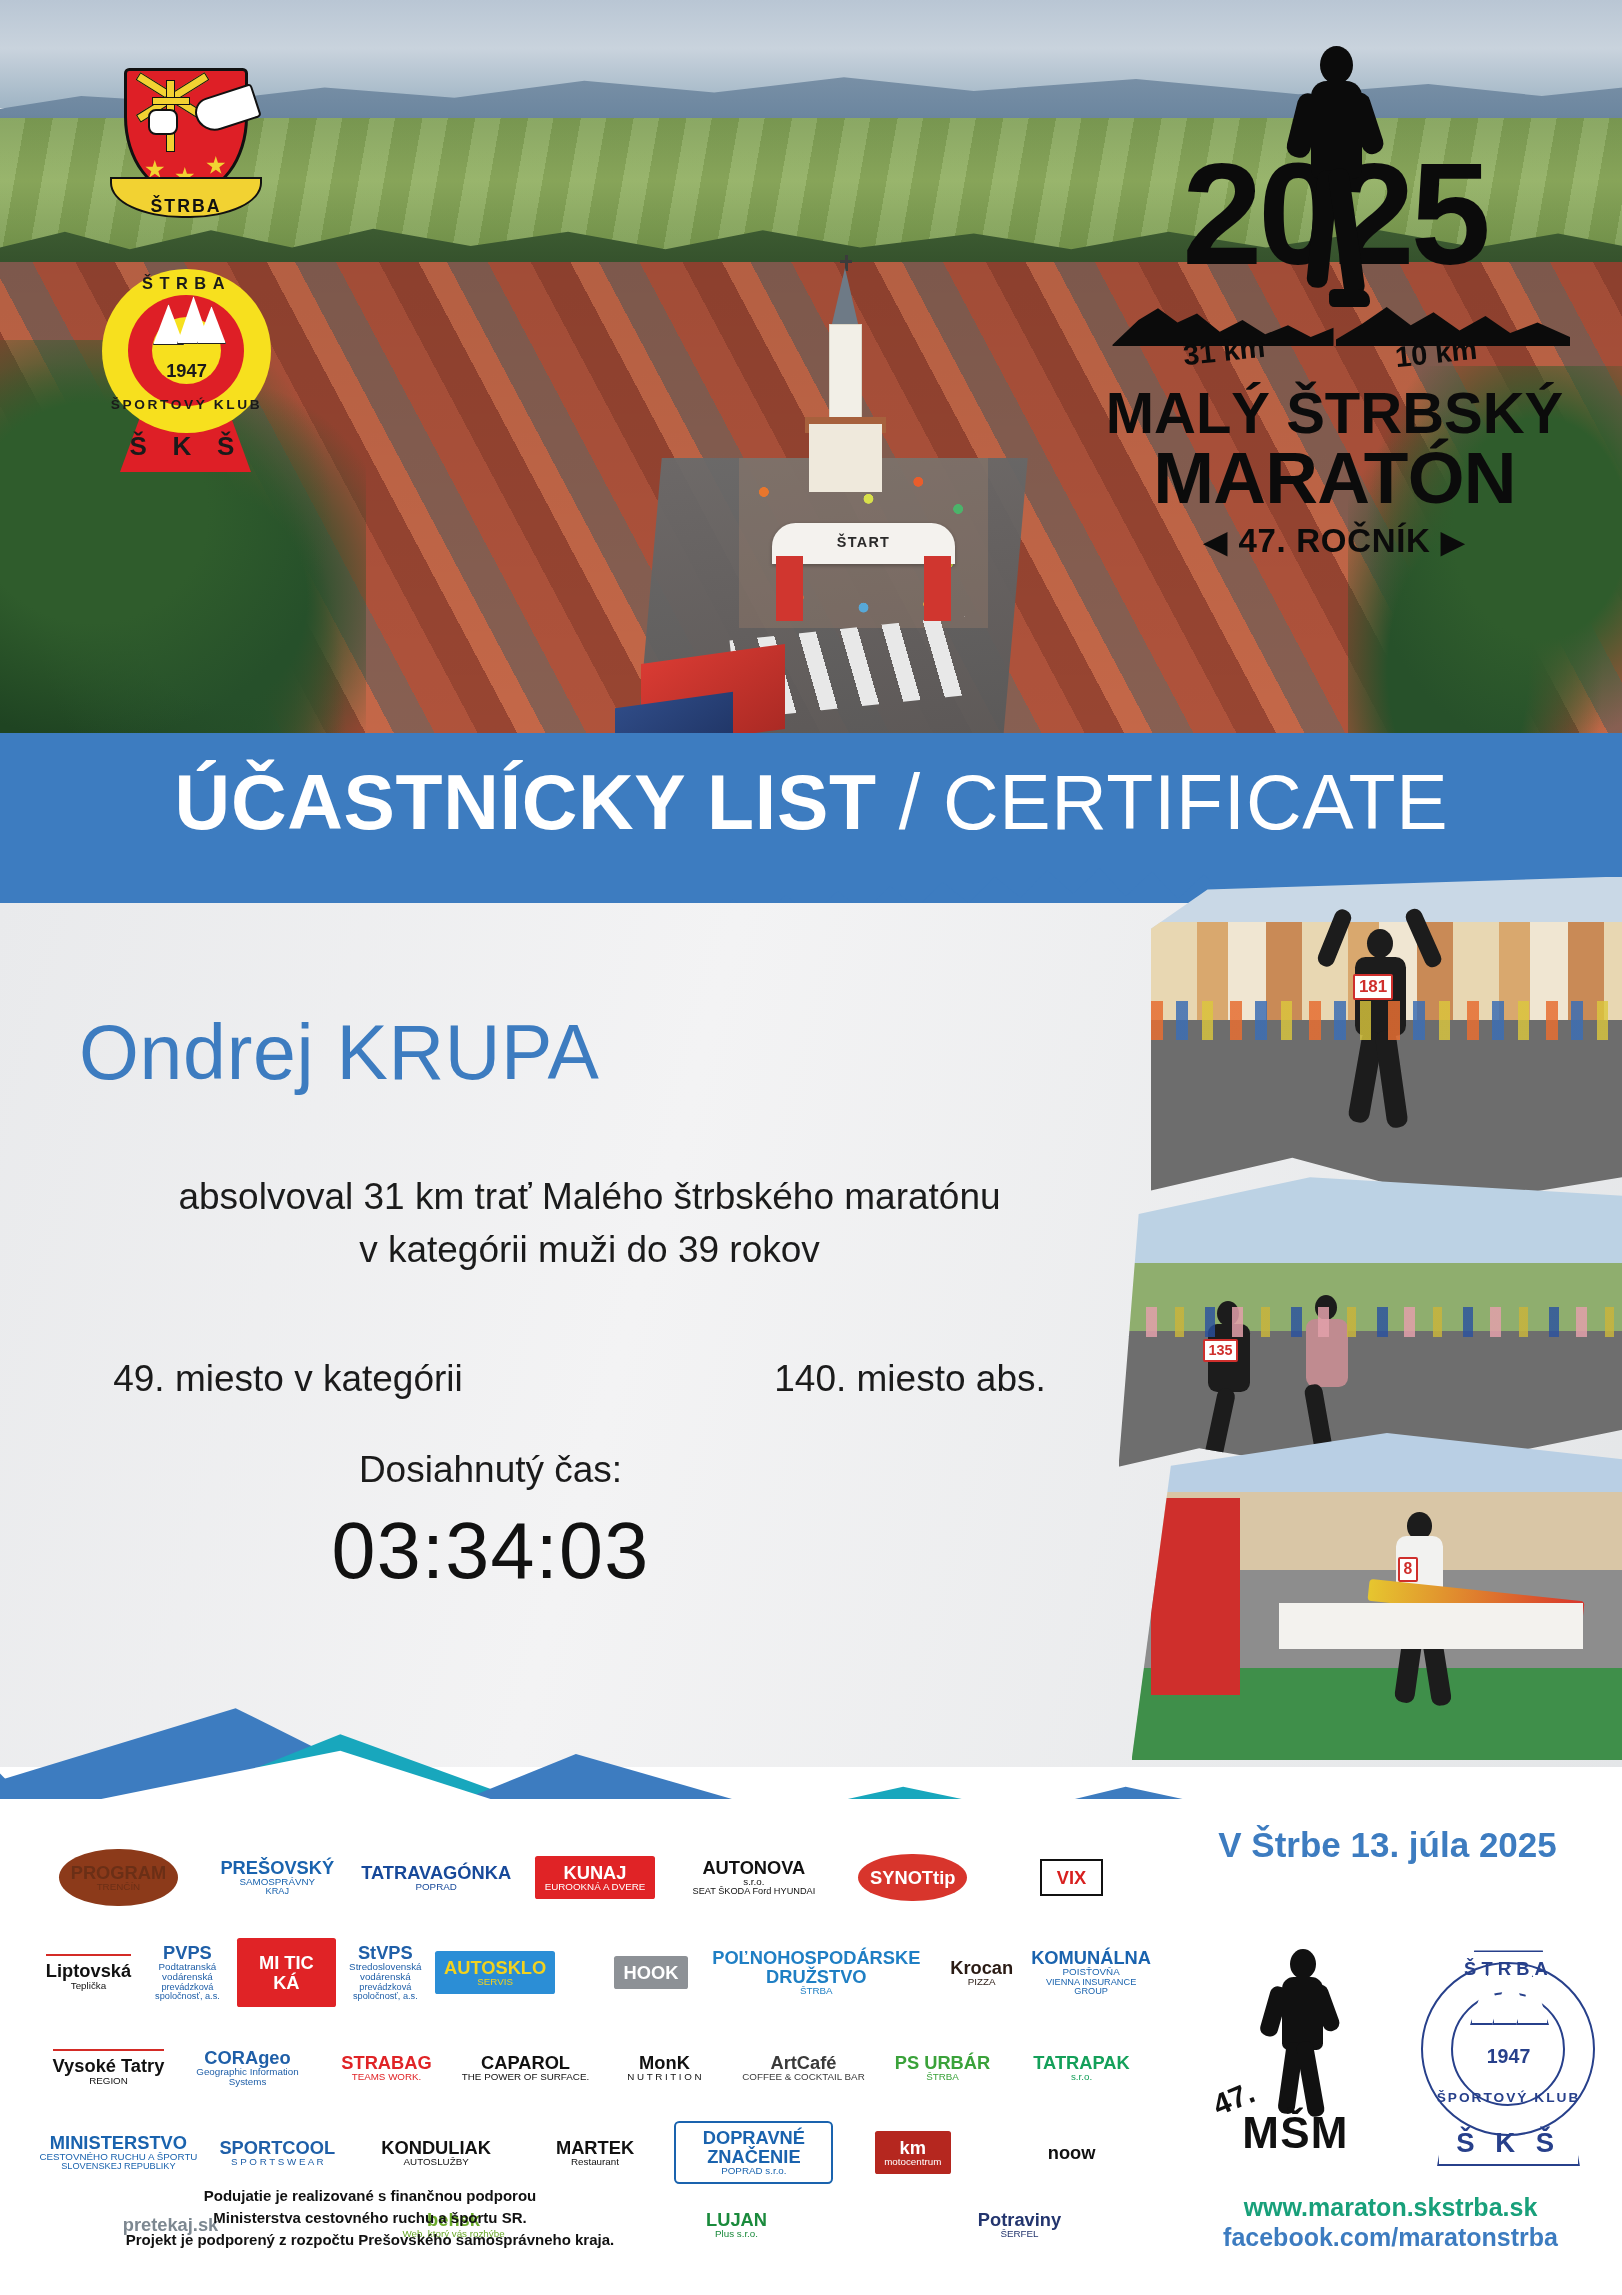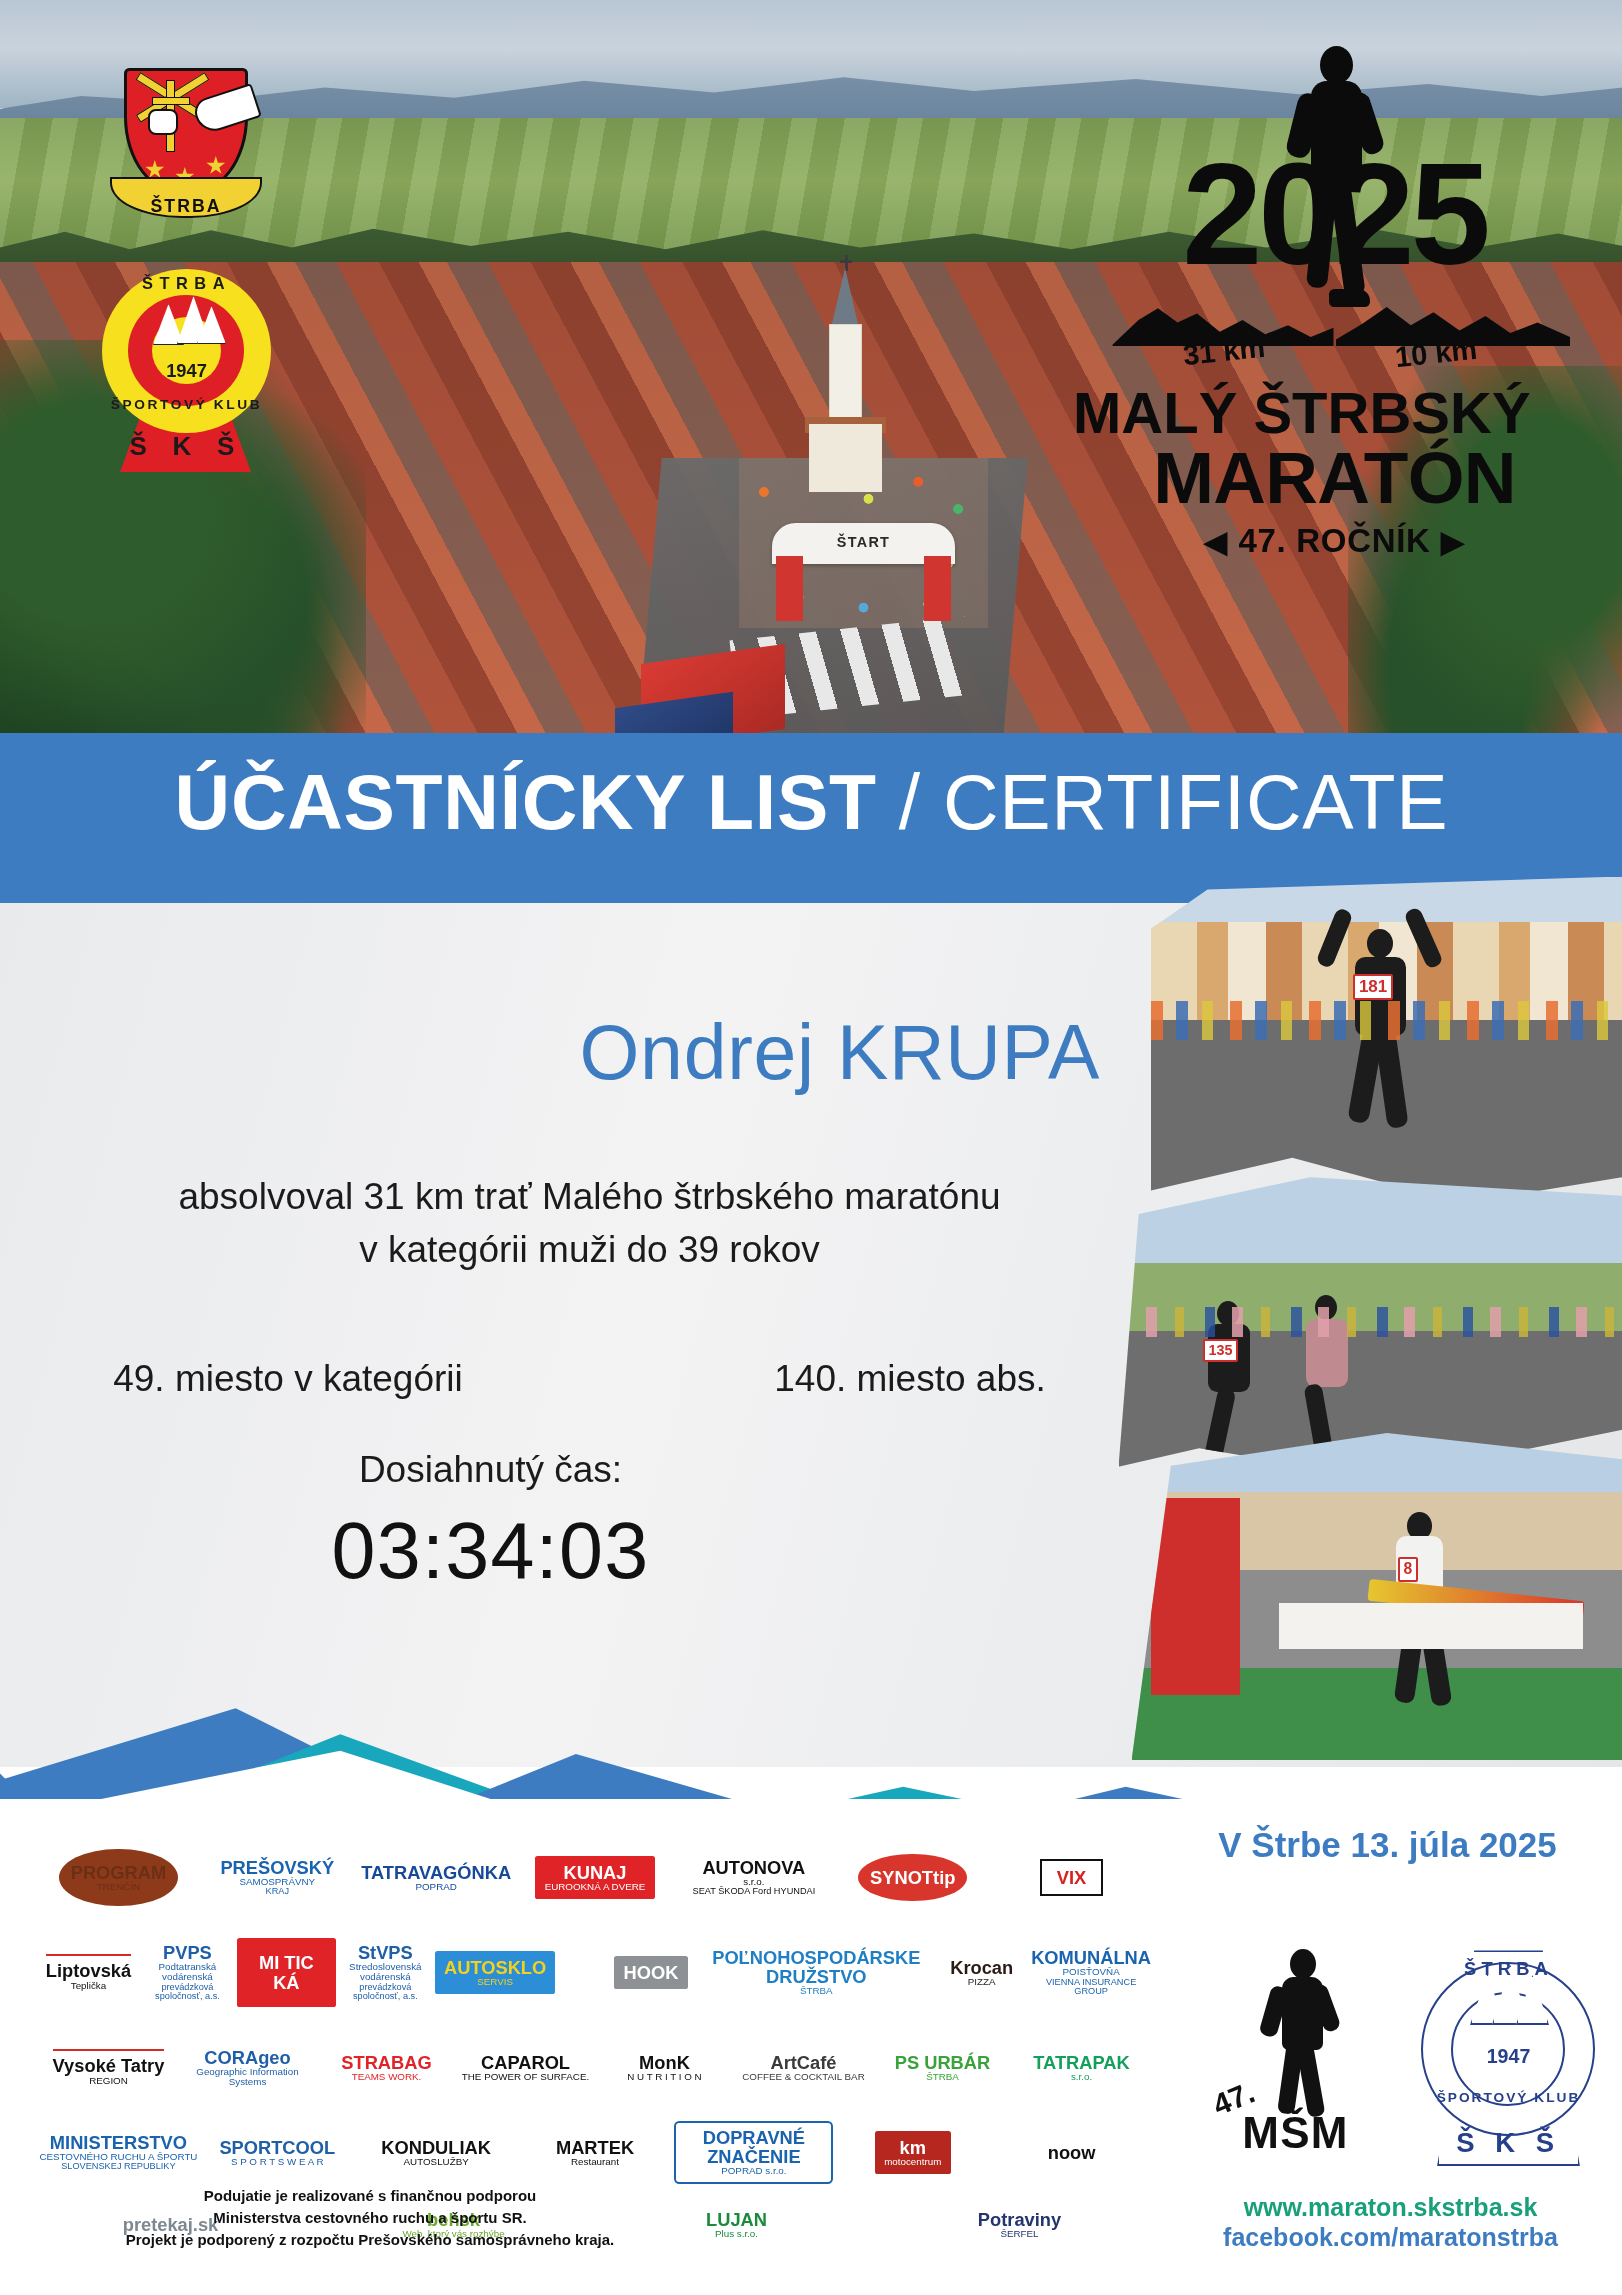--- a/index.html
+++ b/index.html
@@ -157,21 +157,21 @@
      background:#0b0b0b; border-radius:9.2px; transform:rotate(6deg); }
   .ev-runner .legR { position:absolute; left:41px; top:122px; width:21px; height:128px;
      background:#0b0b0b; border-radius:9.2px; transform:rotate(-8deg); }
   .ev-runner .shoe { position:absolute; left:34px; top:243px; width:41px; height:18.3px;
      background:#0b0b0b; border-radius:5.2px 11.8px 5.2px 5.2px; }
   .ev-mt { position:absolute; top:255px; height:52px; }
   .ev-mt svg { display:block; }
   .ev-km { position:absolute; font-size:29px; font-weight:bold; transform:rotate(-6deg); }
   .ev-km.l { left:110px; top:296px; }
   .ev-km.r { left:322px; top:298px; }
-  .ev-t1 { position:absolute; left:0; top:340px; width:523px; 
+  .ev-t1 { position:absolute; left:0; top:340px; width:523px; text-align:center;
      font-size:58px; font-weight:bold; letter-spacing:0px; }
   .ev-t2 { position:absolute; left:0; top:397px; width:523px; text-align:center;
      font-size:73px; font-weight:bold; letter-spacing:-0.7px; }
   .ev-t3 { position:absolute; left:0; top:483px; width:523px; text-align:center;
      font-size:33px; font-weight:bold; letter-spacing:0.7px; }
   .ev-t3 .ar { font-size:30px; padding:0 10.5px; }
 
   
   .band { position:absolute; left:0; top:733px; width:1623px; height:216px;
           background:#3d7cc0; }
@@ -180,21 +180,21 @@
      white-space:nowrap; }
   .band-title .b { font-weight:bold; }
   .band-title .n { font-weight:normal; }
   .band-edge { position:absolute; left:0; top:848px; width:1623px; height:106px; }
 
   
   .body-bg { position:absolute; left:0; top:903px; width:1623px; height:864px;
      background:linear-gradient(105deg,#e9eaec 0%,#f3f3f4 40%,#e4e6e8 100%); }
 
   .cert-name { position:absolute; left:79px; top:1008px; width:1021px;
-     text-align:right; font-size:77px; color:#3d7cc0; font-weight:normal;
+     text-align:left; font-size:77px; color:#3d7cc0; font-weight:normal;
      letter-spacing:0.7px; }
   .cert-desc { position:absolute; left:79px; top:1171px; width:1021px;
      text-align:center; font-size:37px; color:#1b1b1b; line-height:1.42; }
   .place-cat { position:absolute; left:85px; top:1358px; width:406px;
      text-align:center; font-size:37px; color:#1b1b1b; }
   .place-abs { position:absolute; left:707px; top:1358px; width:406px;
      text-align:center; font-size:37px; color:#1b1b1b; }
   .time-lbl { position:absolute; left:196px; top:1449px; width:589px;
      text-align:center; font-size:37px; color:#1b1b1b; }
   .time-val { position:absolute; left:196px; top:1505px; width:589px;

